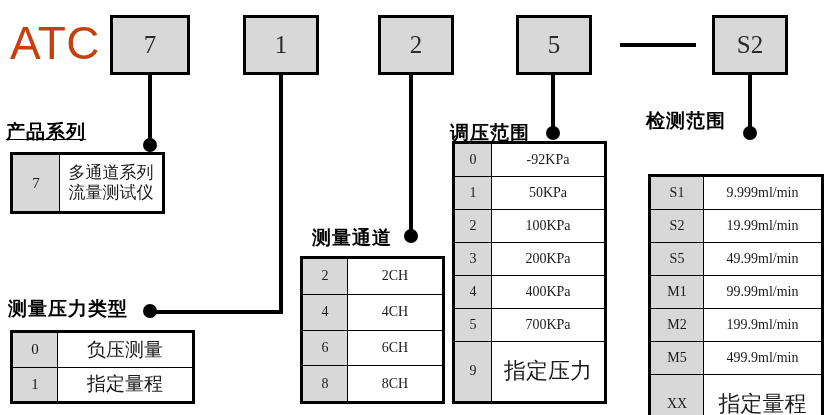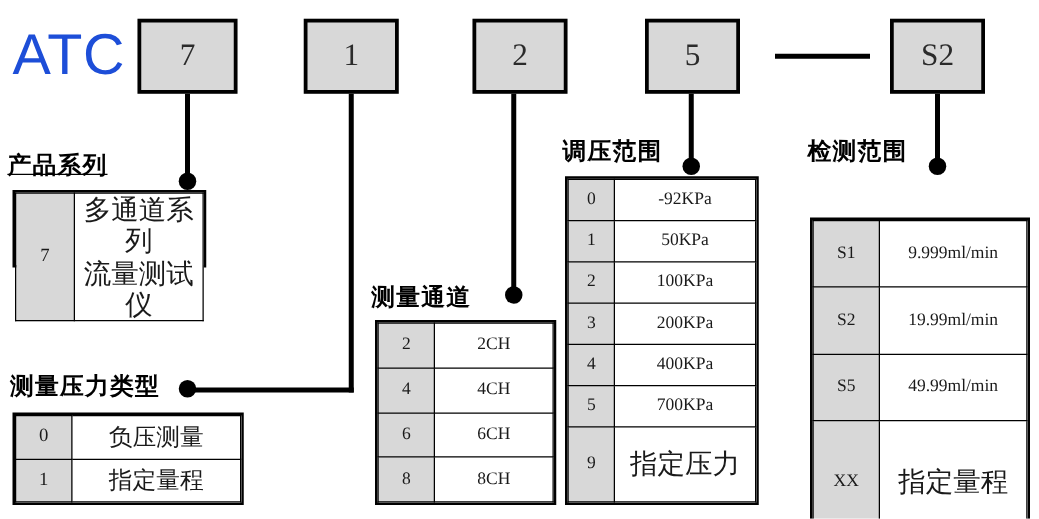--- a/index.html
+++ b/index.html
@@ -15,21 +15,21 @@
     overflow: hidden;
     font-family: "Liberation Serif", serif;
   }
 
   
   .brand {
     position: absolute;
     font-family: "Liberation Sans", sans-serif;
     font-size: 46px;
     line-height: 1;
-    color: #1d4ed8;
+    color: #c2410c;
     letter-spacing: 0.5px;
     white-space: nowrap;
   }
   .code-box {
     position: absolute;
     background: #d8d8d8;
     border: 3px solid #000;
     box-sizing: border-box;
     display: flex;
     align-items: center;
@@ -101,21 +101,21 @@
   }
   .legend td.desc {
     background: #ffffff;
     font-size: 14px;
   }
   .legend td.cn {
     font-size: 22px;
   }
   .legend.series td.code { font-size: 15px; }
   .legend.series td.desc {
-    font-size: 22px;
+    font-size: 17px;
     line-height: 1.15;
   }
   .legend.ptype td.code { font-size: 15px; }
   .legend.ptype td.desc { font-size: 19px; font-family: Liberation Mono, monospace; }
 </style>
 </head>
 <body>
 
 <div id="canvas">
 
@@ -183,21 +183,21 @@
         <td class="desc">负压测量</td>
       </tr>
       <tr>
         <td class="code">1</td>
         <td class="desc">指定量程</td>
       </tr>
     </tbody>
       </table>
   </div>
 
-  <div class="caption" style="left:297px; top:225px;text-align:center;">测量通道</div>
+  <div class="caption" style="left:312px; top:225px;text-align:center;">测量通道</div>
   <div class="legend channels" style="left:300px; top:256px; width:145px; height:148px;">
     <table>
       <tbody>
           <tr>
         <td class="code" style="width:44px;">2</td>
         <td class="desc">2CH</td>
       </tr>
       <tr>
         <td class="code">4</td>
         <td class="desc">4CH</td>
@@ -207,21 +207,21 @@
         <td class="desc">6CH</td>
       </tr>
       <tr>
         <td class="code">8</td>
         <td class="desc">8CH</td>
       </tr>
     </tbody>
       </table>
   </div>
 
-  <div class="caption" style="left:450px; top:108px;">调压范围</div>
+  <div class="caption" style="left:450px; top:120px;">调压范围</div>
   <div class="legend prange" style="left:452px; top:141px; width:155px; height:263px;">
     <table>
       <tbody>
           <tr>
         <td class="code" style="width:36px;">0</td>
         <td class="desc">-92KPa</td>
       </tr>
       <tr>
         <td class="code">1</td>
         <td class="desc">50KPa</td>
@@ -260,20 +260,32 @@
       </tr>
       <tr>
         <td class="code">S2</td>
         <td class="desc">19.99ml/min</td>
       </tr>
       <tr>
         <td class="code">S5</td>
         <td class="desc">49.99ml/min</td>
       </tr>
       <tr>
+        <td class="code">M1</td>
+        <td class="desc">99.99ml/min</td>
+      </tr>
+      <tr>
+        <td class="code">M2</td>
+        <td class="desc">199.9ml/min</td>
+      </tr>
+      <tr>
+        <td class="code">M5</td>
+        <td class="desc">499.9ml/min</td>
+      </tr>
+      <tr>
         <td class="code">XX</td>
         <td class="desc cn">指定量程</td>
       </tr>
     </tbody>
       </table>
   </div>
 
 </div>
 
 </body></html>

